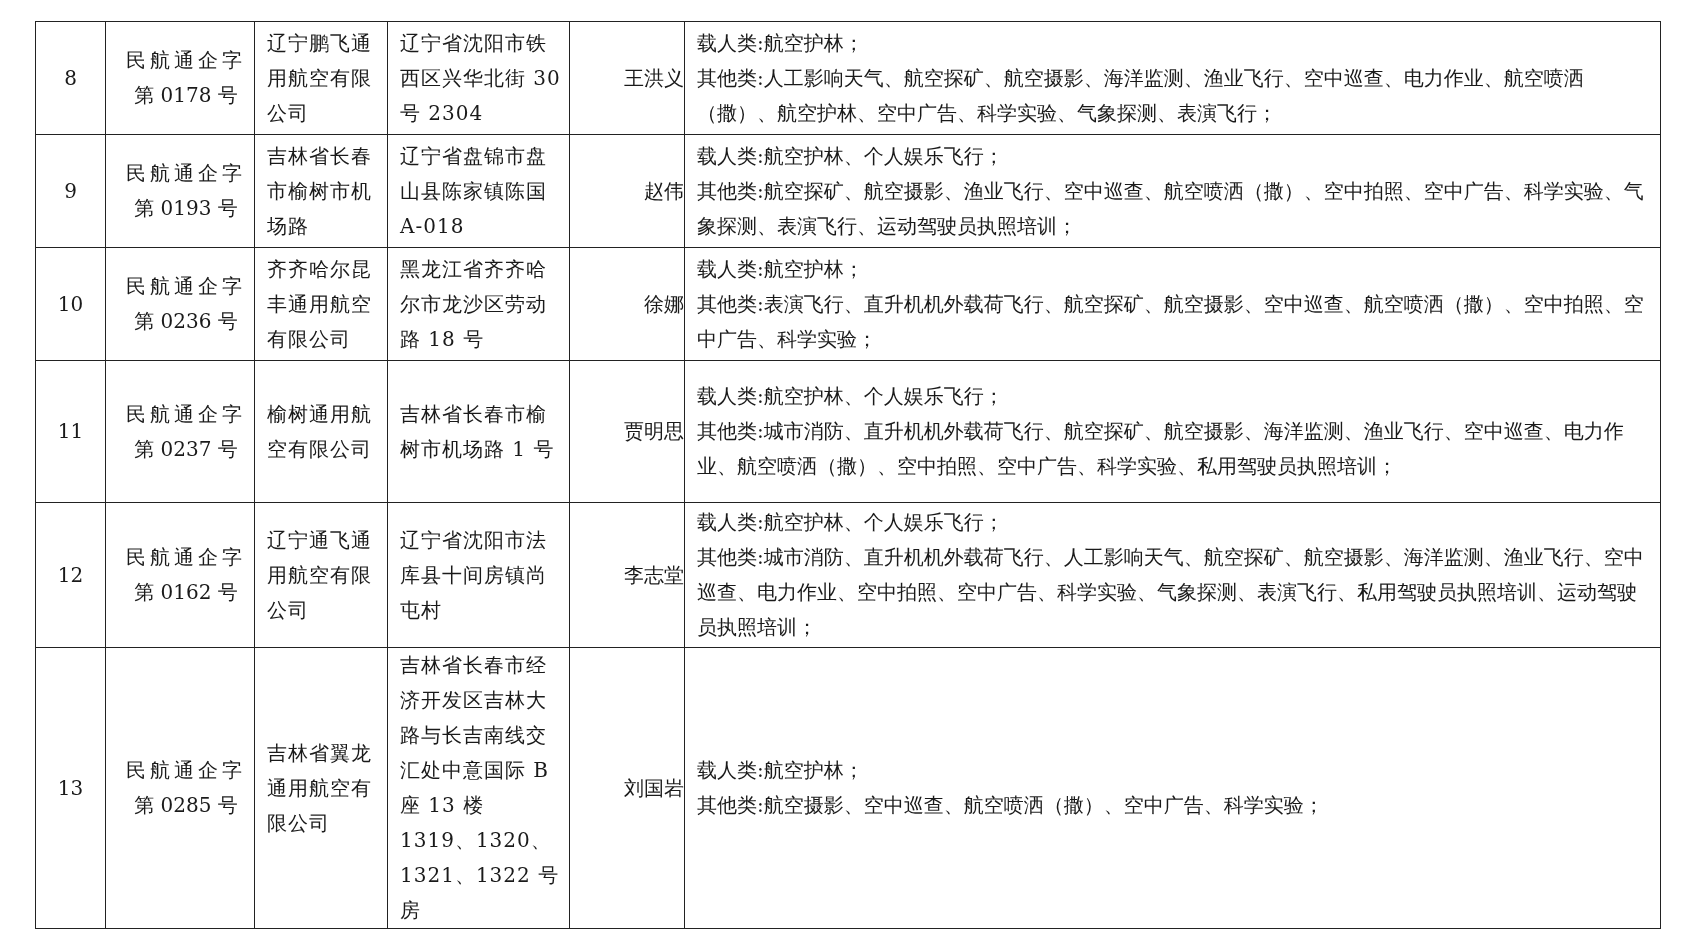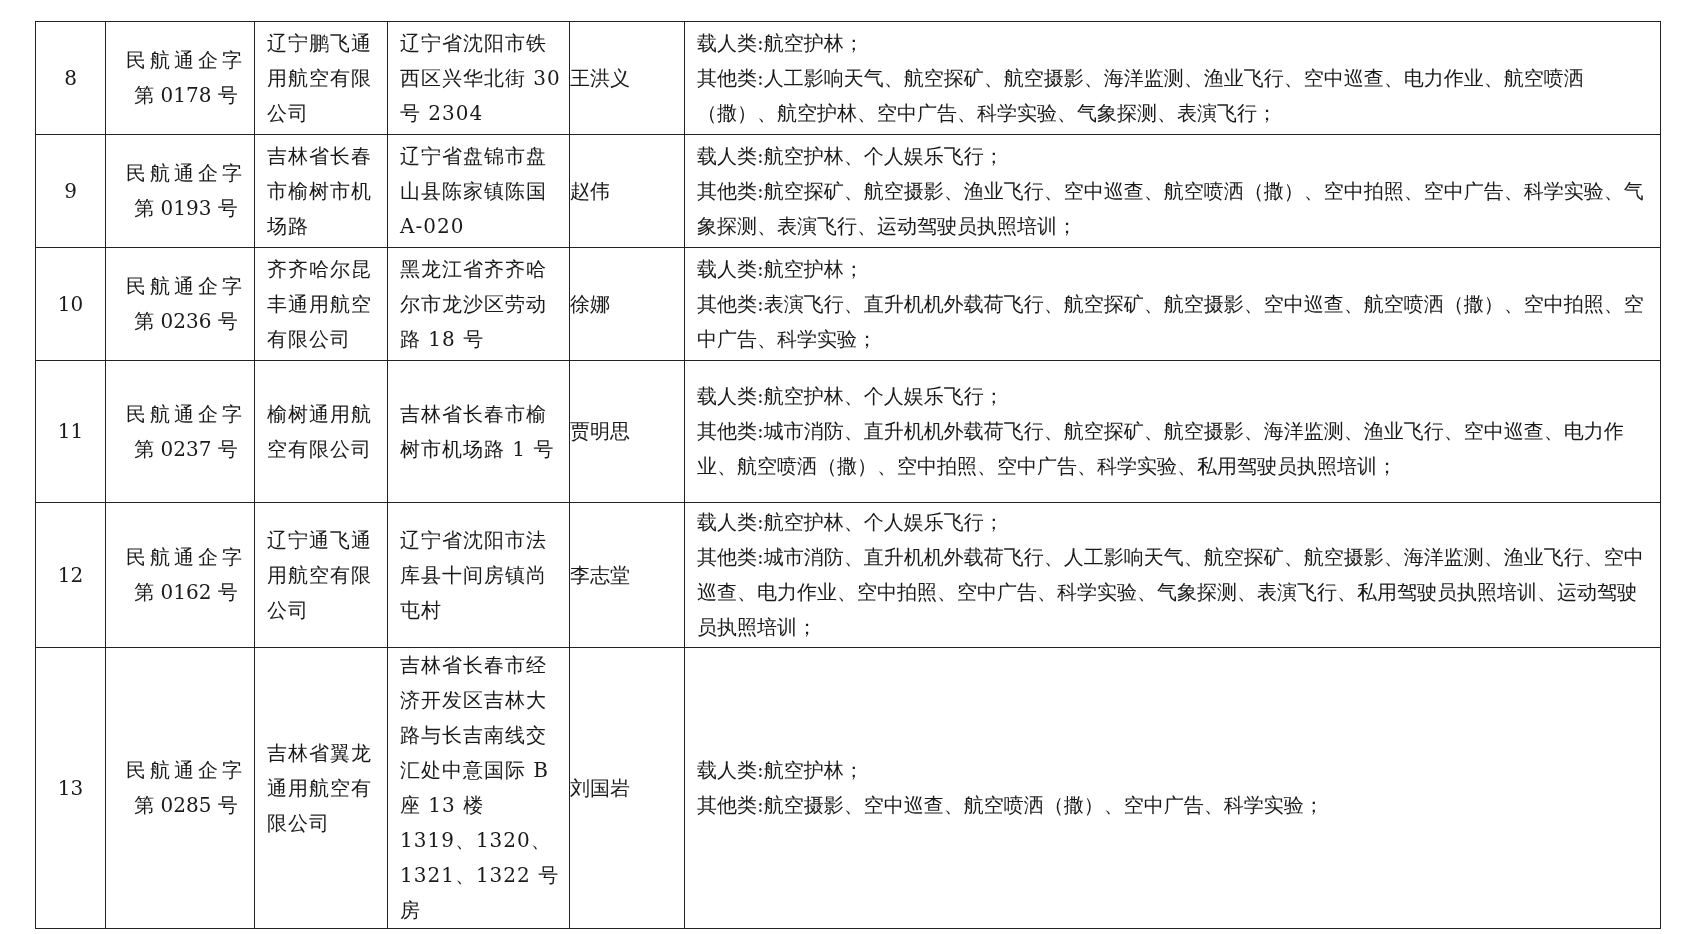--- a/index.html
+++ b/index.html
@@ -9,21 +9,21 @@
                border-collapse:collapse; table-layout:fixed; }
   table.grid td { border:1.5px solid #222; vertical-align:middle; padding:0;
                   font-size:20px; line-height:35px; }
   col.c0 { width:70px; } col.c1 { width:149px; } col.c2 { width:133px; }
   col.c3 { width:182px; } col.c4 { width:115px; } col.c5 { width:976px; }
   td.num { text-align:center; }
   td.lic { padding-left:12px !important; letter-spacing:4px;text-align:center; }
   td.lic span.l2 { letter-spacing:0; }
   td.co { padding-left:12px !important; padding-right:6px !important; letter-spacing:1px;font-family:Liberation Serif, serif; }
   td.addr { padding-left:12px !important; padding-right:8px !important; letter-spacing:1px; }
-  td.person { text-align:left; }
+  td.person { text-align:right; }
   td.scope { padding-left:12px !important; padding-right:10px !important; }
   .line { display:block; }
 </style>
 </head>
 <body>
 
 <table class="grid">
   <colgroup>
     <col class="c0">
       <col class="c1">
@@ -48,21 +48,21 @@
     </td>
   </tr>
 
   <tr style="height: 113px;">
     <td class="num">9</td>
     <td class="lic">
       <span class="line">民航通企字</span>
       <span class="line l2">第 0193 号</span>
     </td>
     <td class="co">吉林省长春市榆树市机场路</td>
-    <td class="addr">辽宁省盘锦市盘山县陈家镇陈国A-020</td>
+    <td class="addr">辽宁省盘锦市盘山县陈家镇陈国A-018</td>
     <td class="person">赵伟</td>
     <td class="scope">
       <span class="line">载人类:航空护林、个人娱乐飞行；</span>
       <span class="line">其他类:航空探矿、航空摄影、渔业飞行、空中巡查、航空喷洒（撒）、空中拍照、空中广告、科学实验、气象探测、表演飞行、运动驾驶员执照培训；</span>
     </td>
   </tr>
 
   <tr style="height: 113px;">
     <td class="num">10</td>
     <td class="lic">

